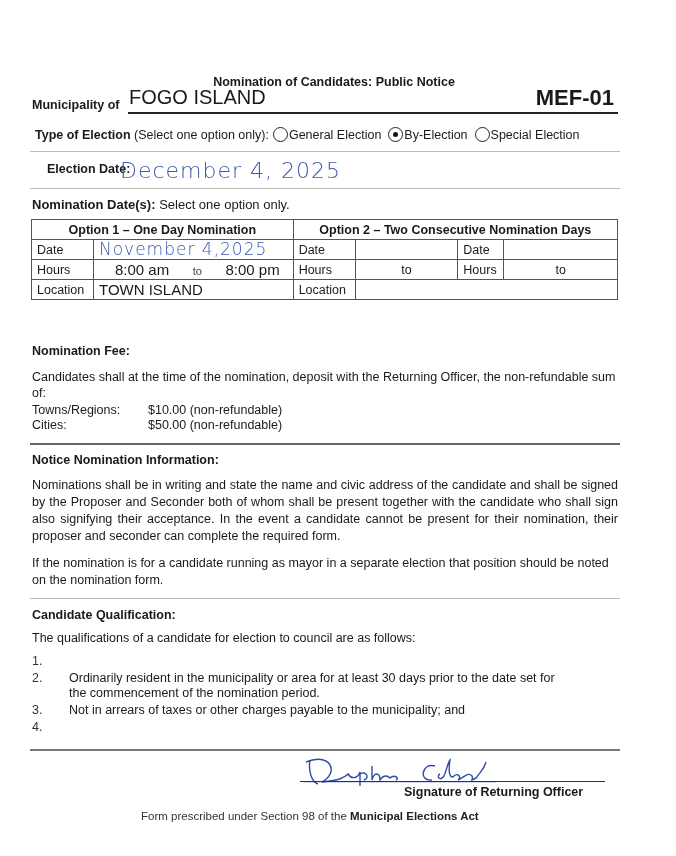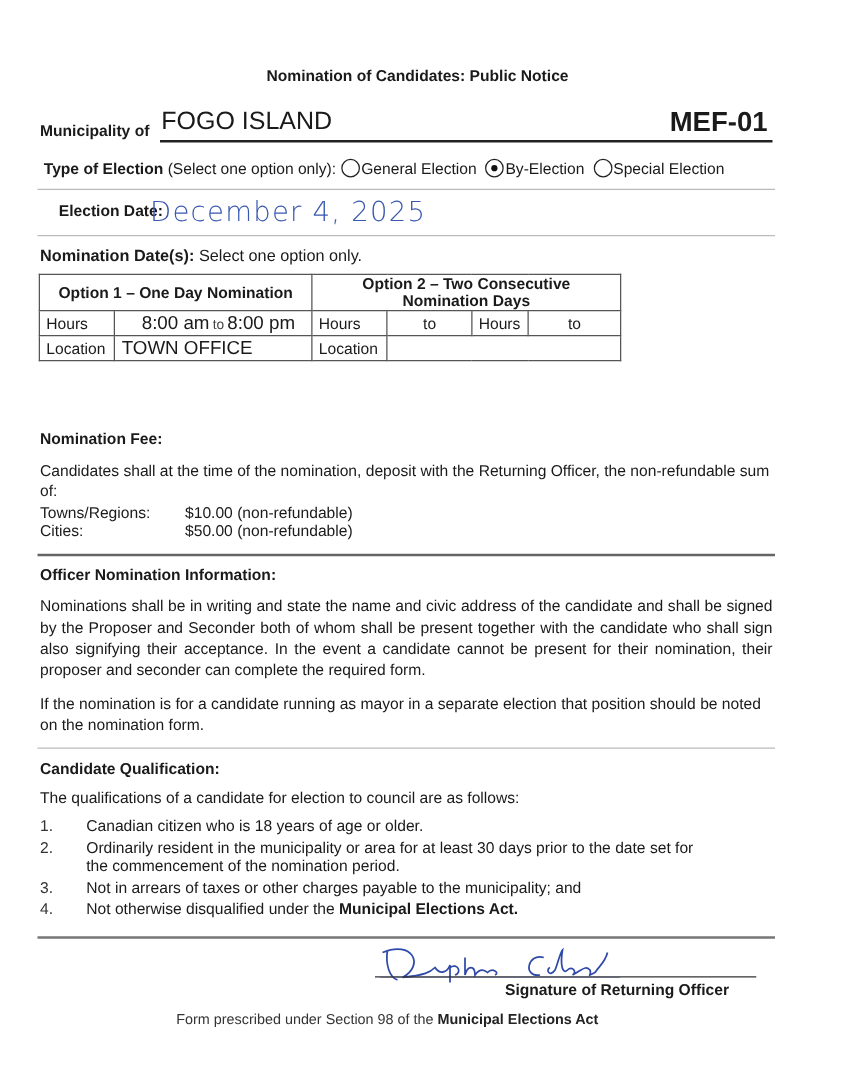--- a/index.html
+++ b/index.html
@@ -1,35 +1,35 @@
 <!DOCTYPE html>
 <html><head>
 <meta charset="utf-8">
 <style>
   html, body { margin: 0; padding: 0; background: #ffffff; }
   body { width: 676px; height: 856px; position: relative; overflow: hidden;
          font-family: "Liberation Sans", sans-serif; color: #1a1a1a; }
   .abs { position: absolute; }
   .form-code { right: 62px; top: 41px; font-size: 22px; font-weight: bold; margin-top: 44px; }
-  .title { left: 0; width: 648px; top: 54px; text-align: center; font-size: 12.5px; font-weight: bold; padding-left: 20px; box-sizing: border-box; }
+  .title { left: 0; width: 648px; top: 75px; text-align: center; font-size: 12.5px; font-weight: bold; padding-left: 20px; box-sizing: border-box; }
   .muni-label { left: 32px; top: 98px; font-size: 12.5px; font-weight: bold; }
   .muni-value { left: 129px; top: 86px; font-size: 20px; }
   .muni-line { left: 128px; top: 112px; width: 490px; height: 2px; background: #222; }
   .rule { height: 1px; background: #bbb; left: 30px; width: 590px; }
   .rule.dark { background: #444; height: 2px; }
   .type-row { left: 35px; top: 127px; font-size: 12.5px; white-space: nowrap; display: flex; align-items: center; }
   .b { font-weight: bold; }
   .radio { display: inline-block; width: 15px; height: 15px; border: 1.5px solid #222; border-radius: 50%; box-sizing: border-box; position: relative; margin-left: 4px; margin-right: 1px; vertical-align: middle; }
   .radio.on::after { content: ""; position: absolute; left: 3.5px; top: 3.5px; width: 5px; height: 5px; background: #111; border-radius: 50%; }
   .opt { display: inline-flex; align-items: center; margin-right: 3px; justify-content: flex-end; }
   .hand { font-family: "DejaVu Sans", sans-serif; color: #3a59b0; font-weight: 200; letter-spacing: 1px; }
   .elec-date-label { left: 32px; top: 162px; font-size: 12.5px; font-weight: bold; margin-left: 15px; }
   .elec-date-value { left: 120px; top: 158px; font-size: 22px; }
   .nom-label { left: 32px; top: 197px; font-size: 13px; }
-  table.nom { position: absolute; left: 31px; top: 219px; width: 466px; border-collapse: collapse; font-size: 12.5px; border-radius: 26px; }
+  table.nom { position: absolute; left: 31px; top: 219px; width: 587px; border-collapse: collapse; font-size: 12.5px; border-radius: 26px; }
   table.nom td { border: 1px solid #555; height: 20px; padding: 0 5px; box-sizing: border-box; }
   .c { text-align: center; }
   .fee-h { left: 32px; top: 344px; font-size: 12.5px; font-weight: bold; }
   .para { left: 32px; width: 586px; font-size: 12.5px; line-height: 16px; }
   .justify { text-align: justify; }
   .fee-row { left: 32px; font-size: 12.5px; display: flex; }
   .fee-row .k { width: 116px; }
   .qual-list { left: 32px; width: 560px; font-size: 12.5px; line-height: 15px; }
   .qual-item { display: flex; }
   .qual-num { width: 37px; color: #333; }
@@ -83,77 +83,83 @@
       <col style="width:103px">
     <col style="width:46px">
       <col style="width:114px">
   </colgroup>
   <tbody>
       <tr>
     <td colspan="2" class="c b">Option 1 – One Day Nomination</td>
     <td colspan="4" class="c b">Option 2 – Two Consecutive Nomination Days</td>
   </tr>
   <tr>
+    <td>Date</td>
+    <td class="hand" style="font-size:17px; padding-top:0; line-height:17px;">November 4,2025</td>
+    <td>Date</td>
+    <td></td>
+    <td>Date</td>
+    <td></td>
+  </tr>
+  <tr>
     <td>Hours</td>
     <td>
       <div style="display:flex; justify-content:space-between; align-items:baseline; padding: 0 8px 0 16px;">
         <span style="font-size:15px;">8:00 am</span>
         <span style="font-size:11px; color:#444;">to</span>
         <span style="font-size:15px;">8:00 pm</span>
       </div>
     </td>
     <td>Hours</td>
     <td class="c"><span>to</span></td>
     <td>Hours</td>
     <td class="c"><span>to</span></td>
   </tr>
   <tr>
     <td>Location</td>
-    <td style="font-size:15px;">TOWN OFFICE</td>
+    <td style="font-size:15px;">TOWN ISLAND</td>
     <td>Location</td>
     <td colspan="3"></td>
   </tr>
 </tbody>
   </table>
 
 <div class="abs fee-h">Nomination Fee:</div>
 <div class="abs para" style="top:369px;">Candidates shall at the time of the nomination, deposit with the Returning Officer, the non-refundable sum of:</div>
 <div class="abs fee-row" style="top:403px;">
   <span class="k">Towns/Regions:</span>
   <span>$10.00 (non-refundable)</span>
 </div>
 <div class="abs fee-row" style="top:418px;">
   <span class="k">Cities:</span>
   <span>$50.00 (non-refundable)</span>
 </div>
 <div class="abs rule dark" style="top:443px; background:#666;"></div>
 
-<div class="abs fee-h" style="top:453px;">Officer Nomination Information:</div>
+<div class="abs fee-h" style="top:453px;">Notice Nomination Information:</div>
 <div class="abs para justify" style="top:477px; line-height:17px;">Nominations shall be in writing and state the name and civic address of the candidate and shall be signed by the Proposer and Seconder both of whom shall be present together with the candidate who shall sign also signifying their acceptance. In the event a candidate cannot be present for their nomination, their proposer and seconder can complete the required form.</div>
 <div class="abs para" style="top:555px; line-height:17px;">If the nomination is for a candidate running as mayor in a separate election that position should be noted on the nomination form.</div>
 <div class="abs rule" style="top:598px;"></div>
 
 <div class="abs fee-h" style="top:608px;">Candidate Qualification:</div>
 <div class="abs para" style="top:630px;">The qualifications of a candidate for election to council are as follows:</div>
 <div class="abs qual-list" style="top:654px;">
   <div class="qual-item">
     <span class="qual-num">1.</span>
-    <span>Canadian citizen who is 18 years of age or older.</span>
   </div>
   <div class="qual-item" style="margin-top:2px;">
     <span class="qual-num">2.</span>
     <span style="width:490px;">Ordinarily resident in the municipality or area for at least 30 days prior to the date set for the commencement of the nomination period.</span>
   </div>
   <div class="qual-item" style="margin-top:2px;">
     <span class="qual-num">3.</span>
     <span>Not in arrears of taxes or other charges payable to the municipality; and</span>
   </div>
   <div class="qual-item" style="margin-top:2px;">
     <span class="qual-num">4.</span>
-    <span><span>Not otherwise disqualified under the </span><span class="b">Municipal Elections Act.</span></span>
   </div>
 </div>
 <div class="abs rule dark" style="top:749px; background:#777;"></div>
 
 <svg class="abs sig-scribble" width="200" height="36" viewBox="0 0 200 36">
   <path d="M10 8 C 8 20, 12 30, 18 32 M6 10 C 30 0, 40 20, 22 30 C 40 28, 44 26, 48 22 C 52 28, 58 26, 60 20 L 60 34 M60 22 C 66 18, 70 26, 64 28 M72 14 L 72 28 C 74 20, 80 20, 80 28 C 84 22, 88 24, 90 26 C 94 22, 100 26, 96 28" fill="none" stroke="#2f4aa8" stroke-width="1.4"></path>
   <path d="M135 14 C 122 10, 118 30, 132 28 M140 22 C 136 24, 140 30, 144 24 C 146 20, 148 10, 150 8 C 148 20, 150 28, 154 24 C 158 20, 162 26, 158 28 C 166 24, 168 20, 172 24 C 174 28, 168 30, 176 26 C 180 20, 184 18, 186 10" fill="none" stroke="#2f4aa8" stroke-width="1.4"></path>
   <path d="M4 30 L 196 30" fill="none" stroke="#2f4aa8" stroke-width="0.8" opacity="0.5"></path>
 </svg>
 <div class="abs sig-line"></div>

